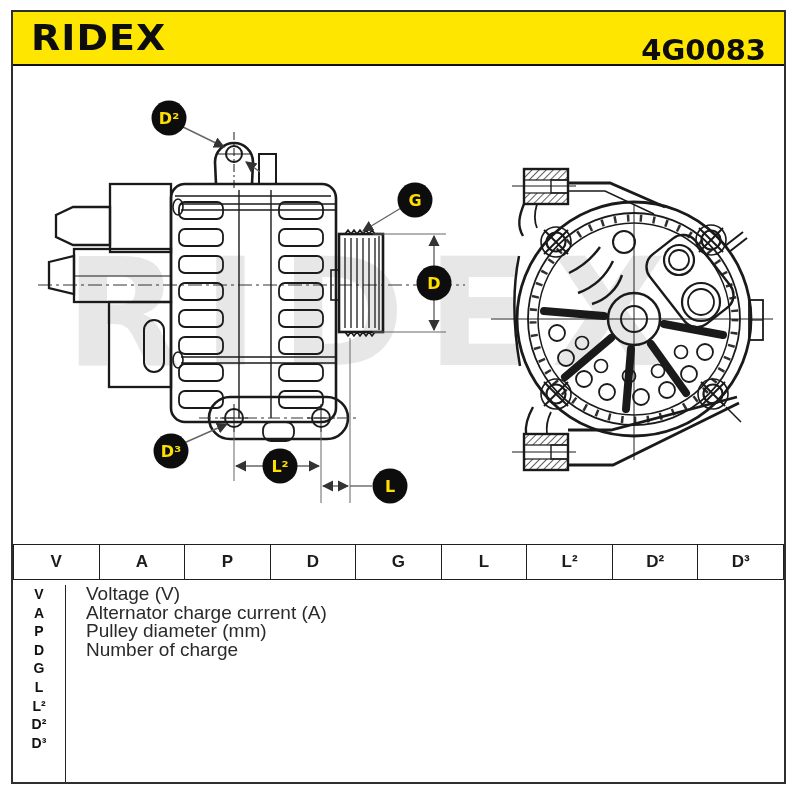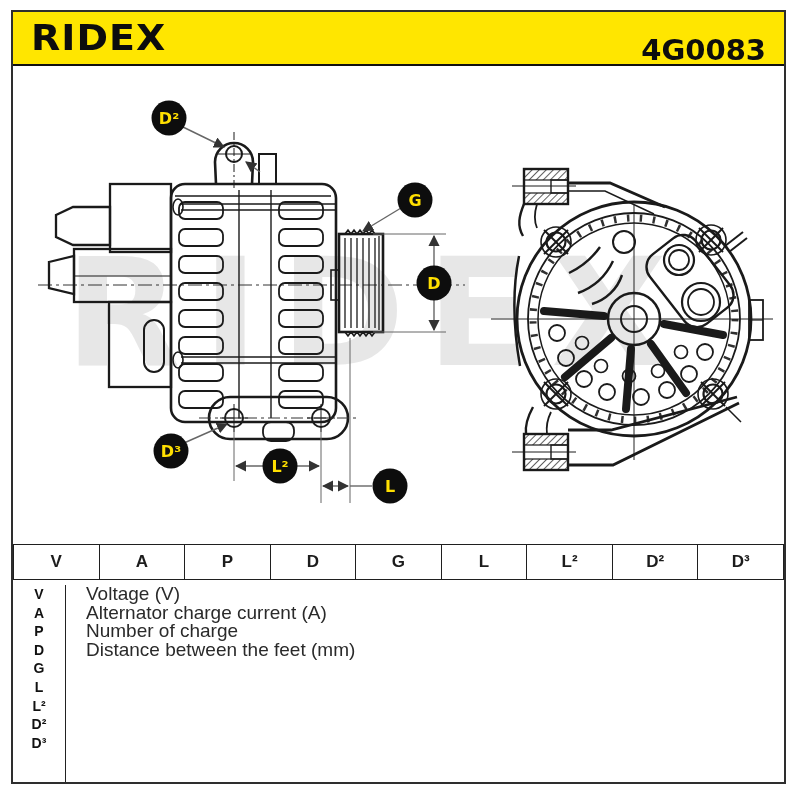--- a/index.html
+++ b/index.html
@@ -298,19 +298,19 @@
         <div class="legend-symbol">D</div>
         <div class="legend-symbol">G</div>
         <div class="legend-symbol">L</div>
         <div class="legend-symbol">L²</div>
         <div class="legend-symbol">D²</div>
         <div class="legend-symbol">D³</div>
       </div>
       <div class="legend-descs">
         <div class="legend-desc">Voltage (V)</div>
         <div class="legend-desc">Alternator charge current (A)</div>
+        <div class="legend-desc">Pulley diameter (mm)</div>
         <div class="legend-desc">Number of charge</div>
-        <div class="legend-desc">Distance between the feet (mm)</div>
       </div>
     </div>
 
   </div>
 </div>
 
 </body></html>

